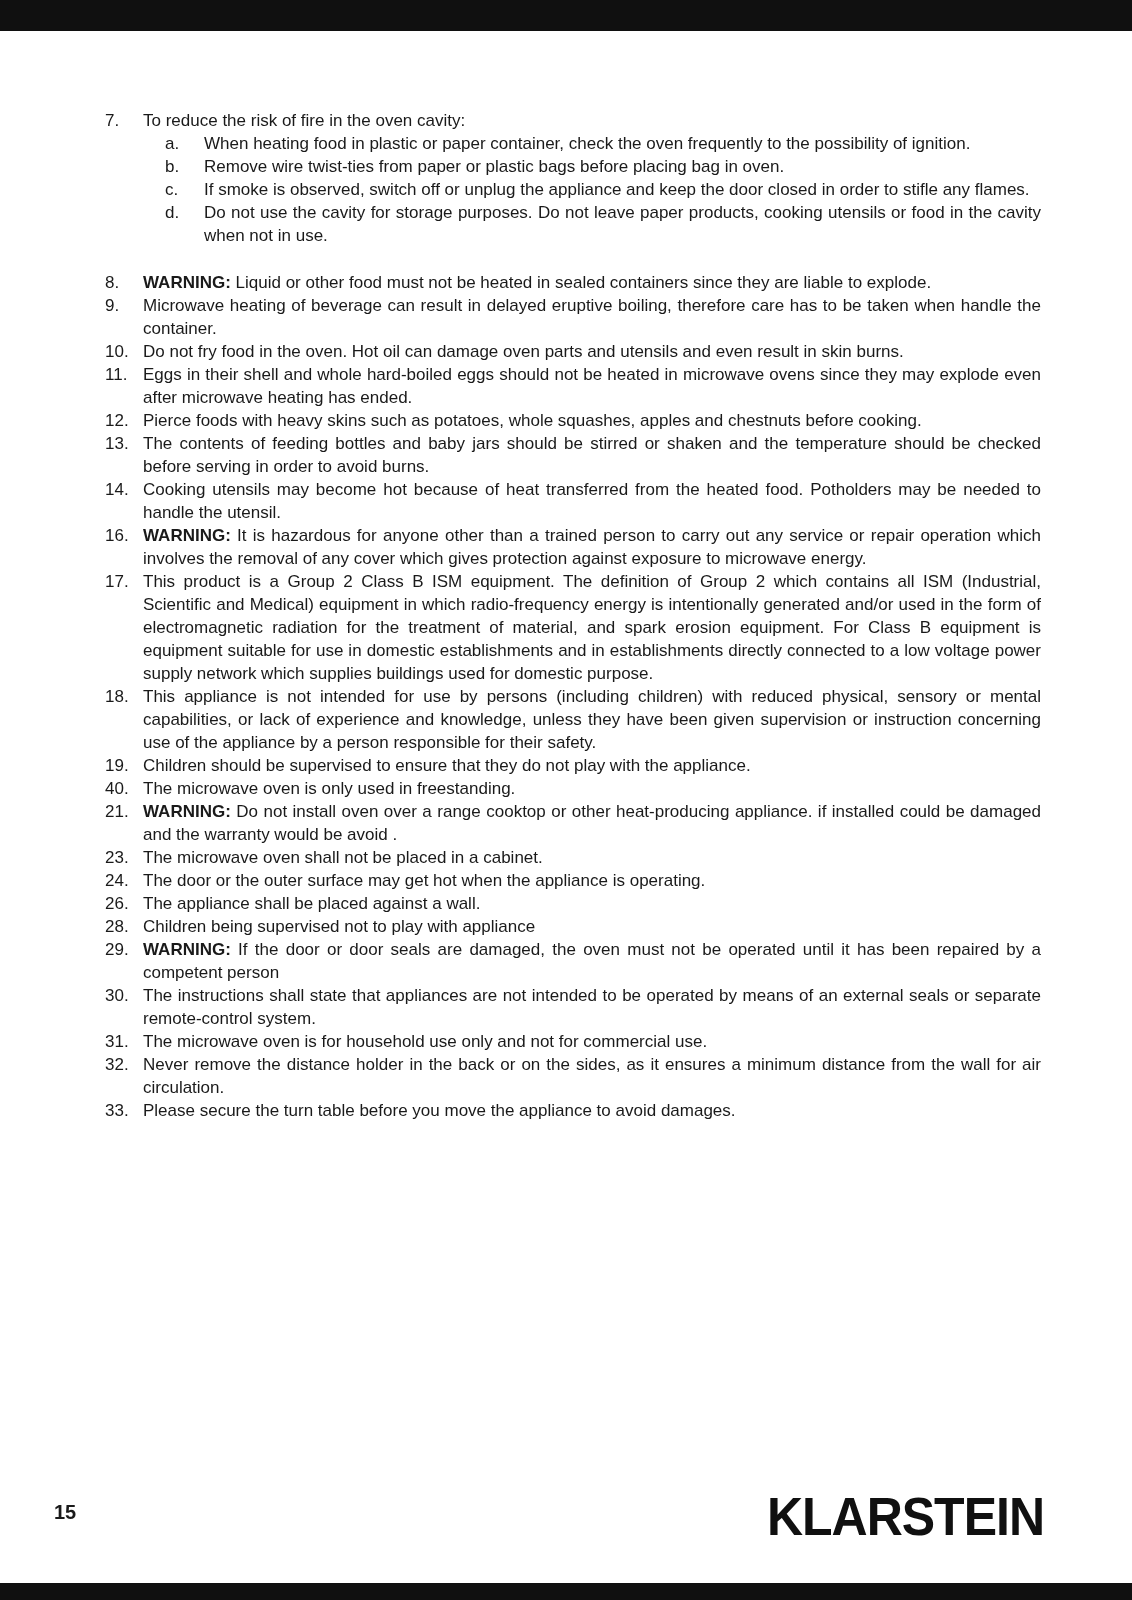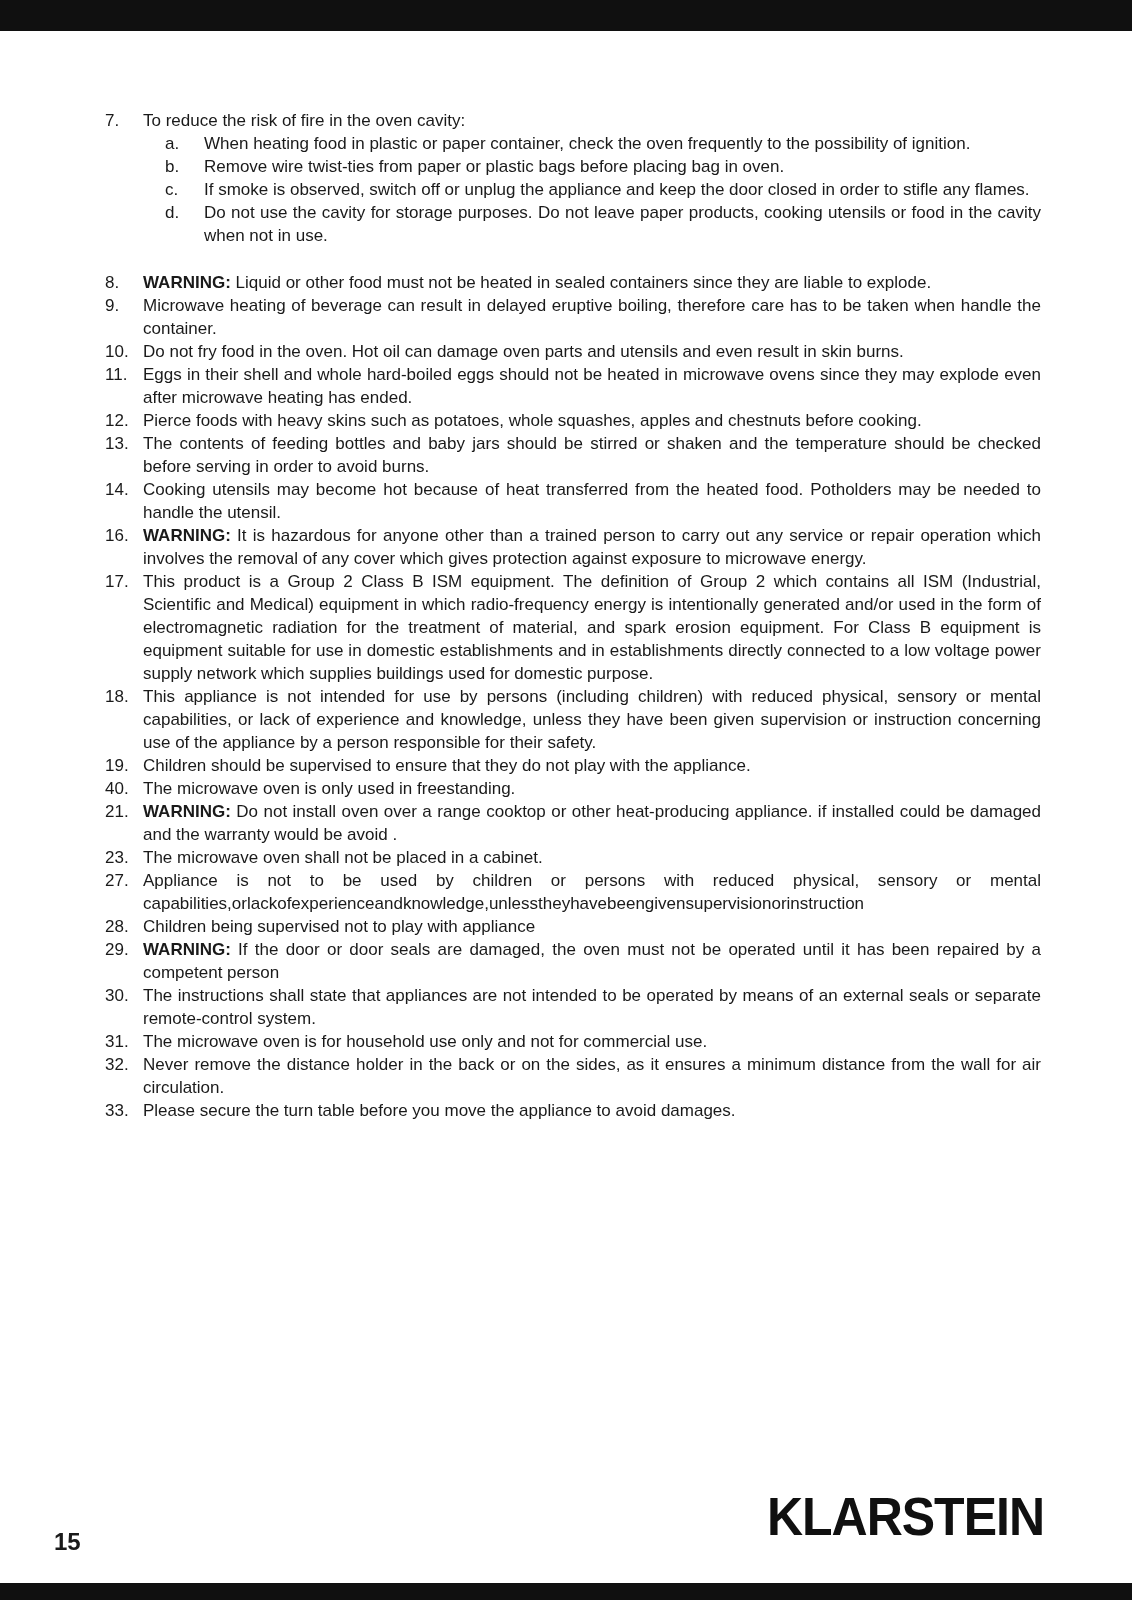--- a/index.html
+++ b/index.html
@@ -50,22 +50,22 @@
     align-items: flex-start;
     margin-left: 60px;
   }
   .sub .letter { flex: 0 0 39px; }
   .sub .body { flex: 1; }
   .gap { height: 24px; }
   .warn { font-weight: bold; }
   .footer-num {
     position: absolute;
     left: 54px;
-    bottom: 44px;
-    font-size: 24px;
+    bottom: 76px;
+    font-size: 20px;
     font-weight: bold;
     color: #1a1a1a;
   }
   .logo {
     position: absolute;
     right: 88px;
     bottom: 52px;
     font-size: 50px;
     font-weight: bold;
     letter-spacing: -1px;
@@ -153,22 +153,26 @@
       </div>
       <div class="item">
         <span class="num">21.</span>
         <span class="body"><span class="warn">WARNING: </span>Do not install oven over a range cooktop or other heat-producing appliance. if installed could be damaged and the warranty would be avoid .</span>
       </div>
       <div class="item">
         <span class="num">23.</span>
         <span class="body">The microwave oven shall not be placed in a cabinet.</span>
       </div>
       <div class="item">
-        <span class="num">27.</span>
-        <span class="body">Appliance is not to be used by children or persons with reduced physical, sensory or mental capabilities,orlackofexperienceandknowledge,unlesstheyhavebeengivensupervisionorinstruction</span>
+        <span class="num">24.</span>
+        <span class="body">The door or the outer surface may get hot when the appliance is operating.</span>
+      </div>
+      <div class="item">
+        <span class="num">26.</span>
+        <span class="body">The appliance shall be placed against a wall.</span>
       </div>
       <div class="item">
         <span class="num">28.</span>
         <span class="body">Children being supervised not to play with appliance</span>
       </div>
       <div class="item">
         <span class="num">29.</span>
         <span class="body"><span class="warn">WARNING: </span>If the door or door seals are damaged, the oven must not be operated until it has been repaired by a competent person</span>
       </div>
       <div class="item">

